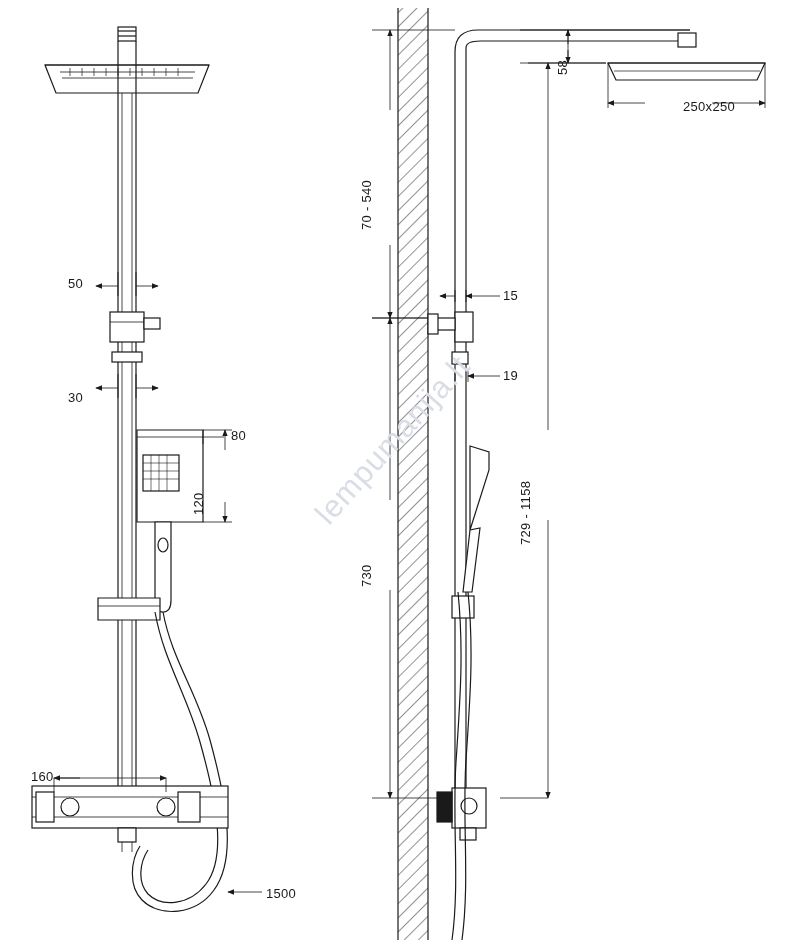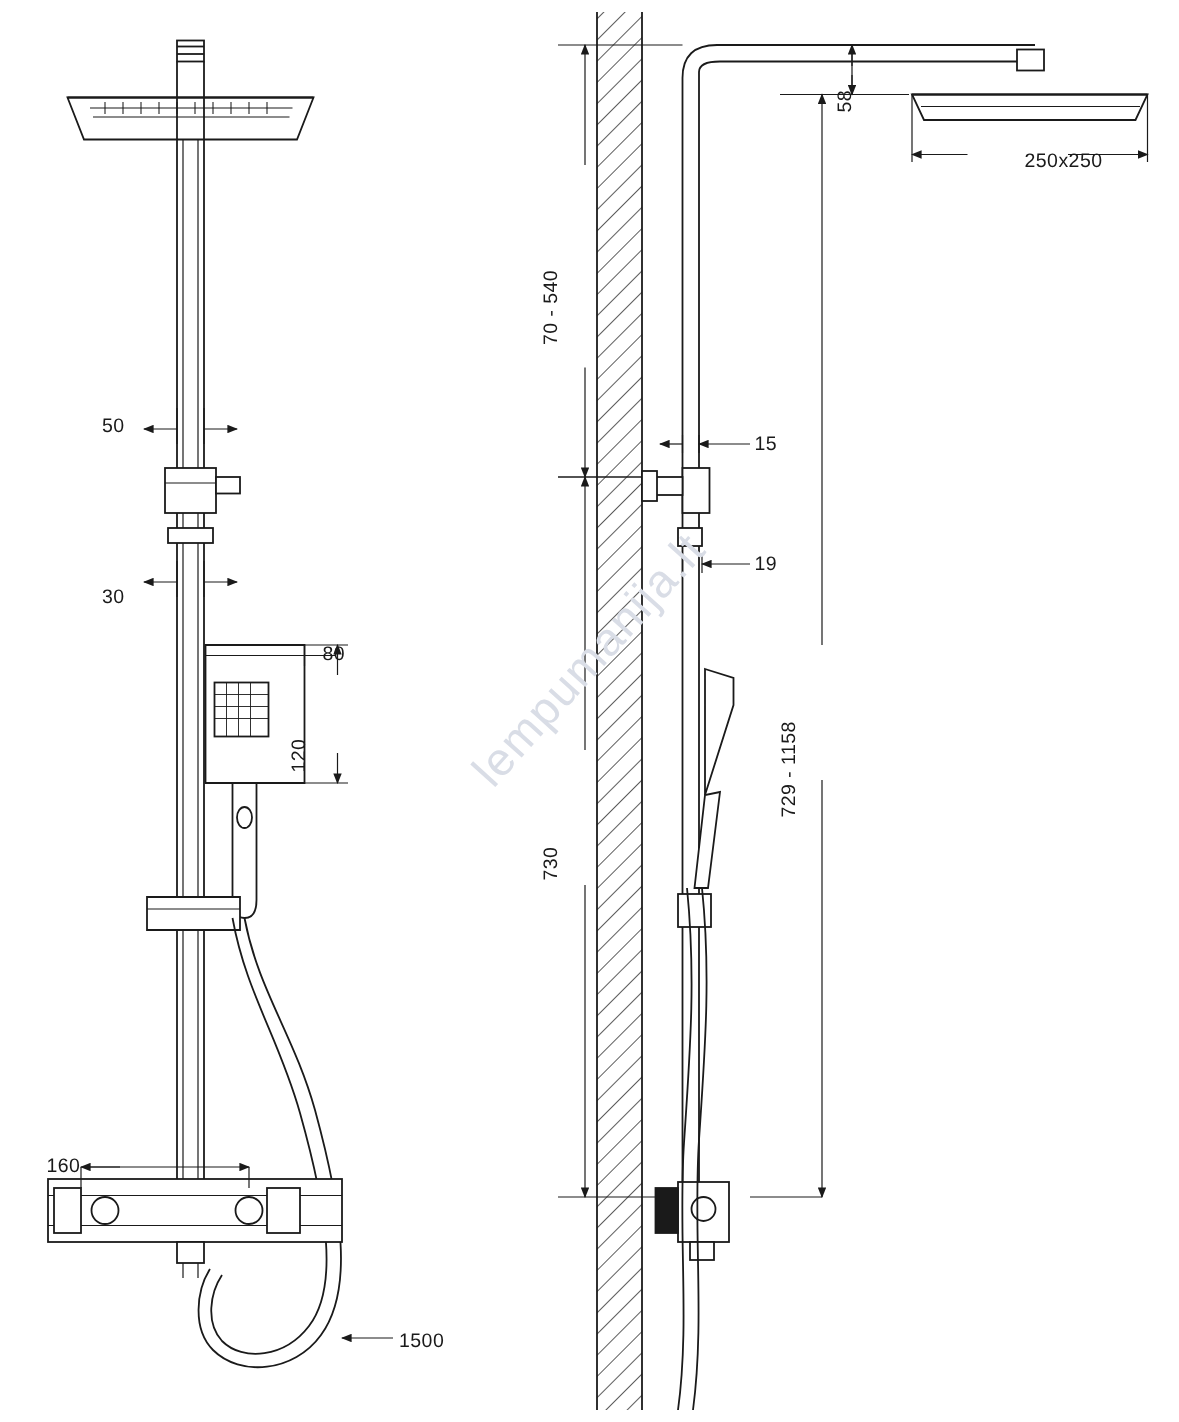--- a/index.html
+++ b/index.html
@@ -268,21 +268,21 @@
         <line x1="528" y1="63" x2="606" y2="63"></line>
         <line x1="500" y1="798" x2="548" y2="798"></line>
         <line x1="548" y1="63" x2="548" y2="430" marker-start="url(#arrowL)"></line>
         <line x1="548" y1="520" x2="548" y2="798" marker-end="url(#arrowR)"></line>
       </g>
     </g>
   </svg>
 
   <div class="dim-label" style="left:68px; top:276px;">50</div>
   <div class="dim-label" style="left:68px; top:390px;">30</div>
-  <div class="dim-label" style="left:215px; top:428px;">80</div>
+  <div class="dim-label" style="left:231px; top:428px;">80</div>
   <div class="dim-label vert" style="left:206px; top:500px; transform:rotate(-90deg);">120</div>
   <div class="dim-label" style="left:31px; top:769px;">160</div>
   <div class="dim-label" style="left:266px; top:886px;">1500</div>
 
   <div class="dim-label vert" style="left:570px; top:60px; transform:rotate(-90deg);">58</div>
   <div class="dim-label" style="left:651px; top:99px;margin-left:32px;">250x250</div>
   <div class="dim-label vert" style="left:374px; top:215px; transform:rotate(-90deg);">70 - 540</div>
   <div class="dim-label" style="left:503px; top:288px;">15</div>
   <div class="dim-label" style="left:503px; top:368px;">19</div>
   <div class="dim-label vert" style="left:374px; top:572px; transform:rotate(-90deg);">730</div>

